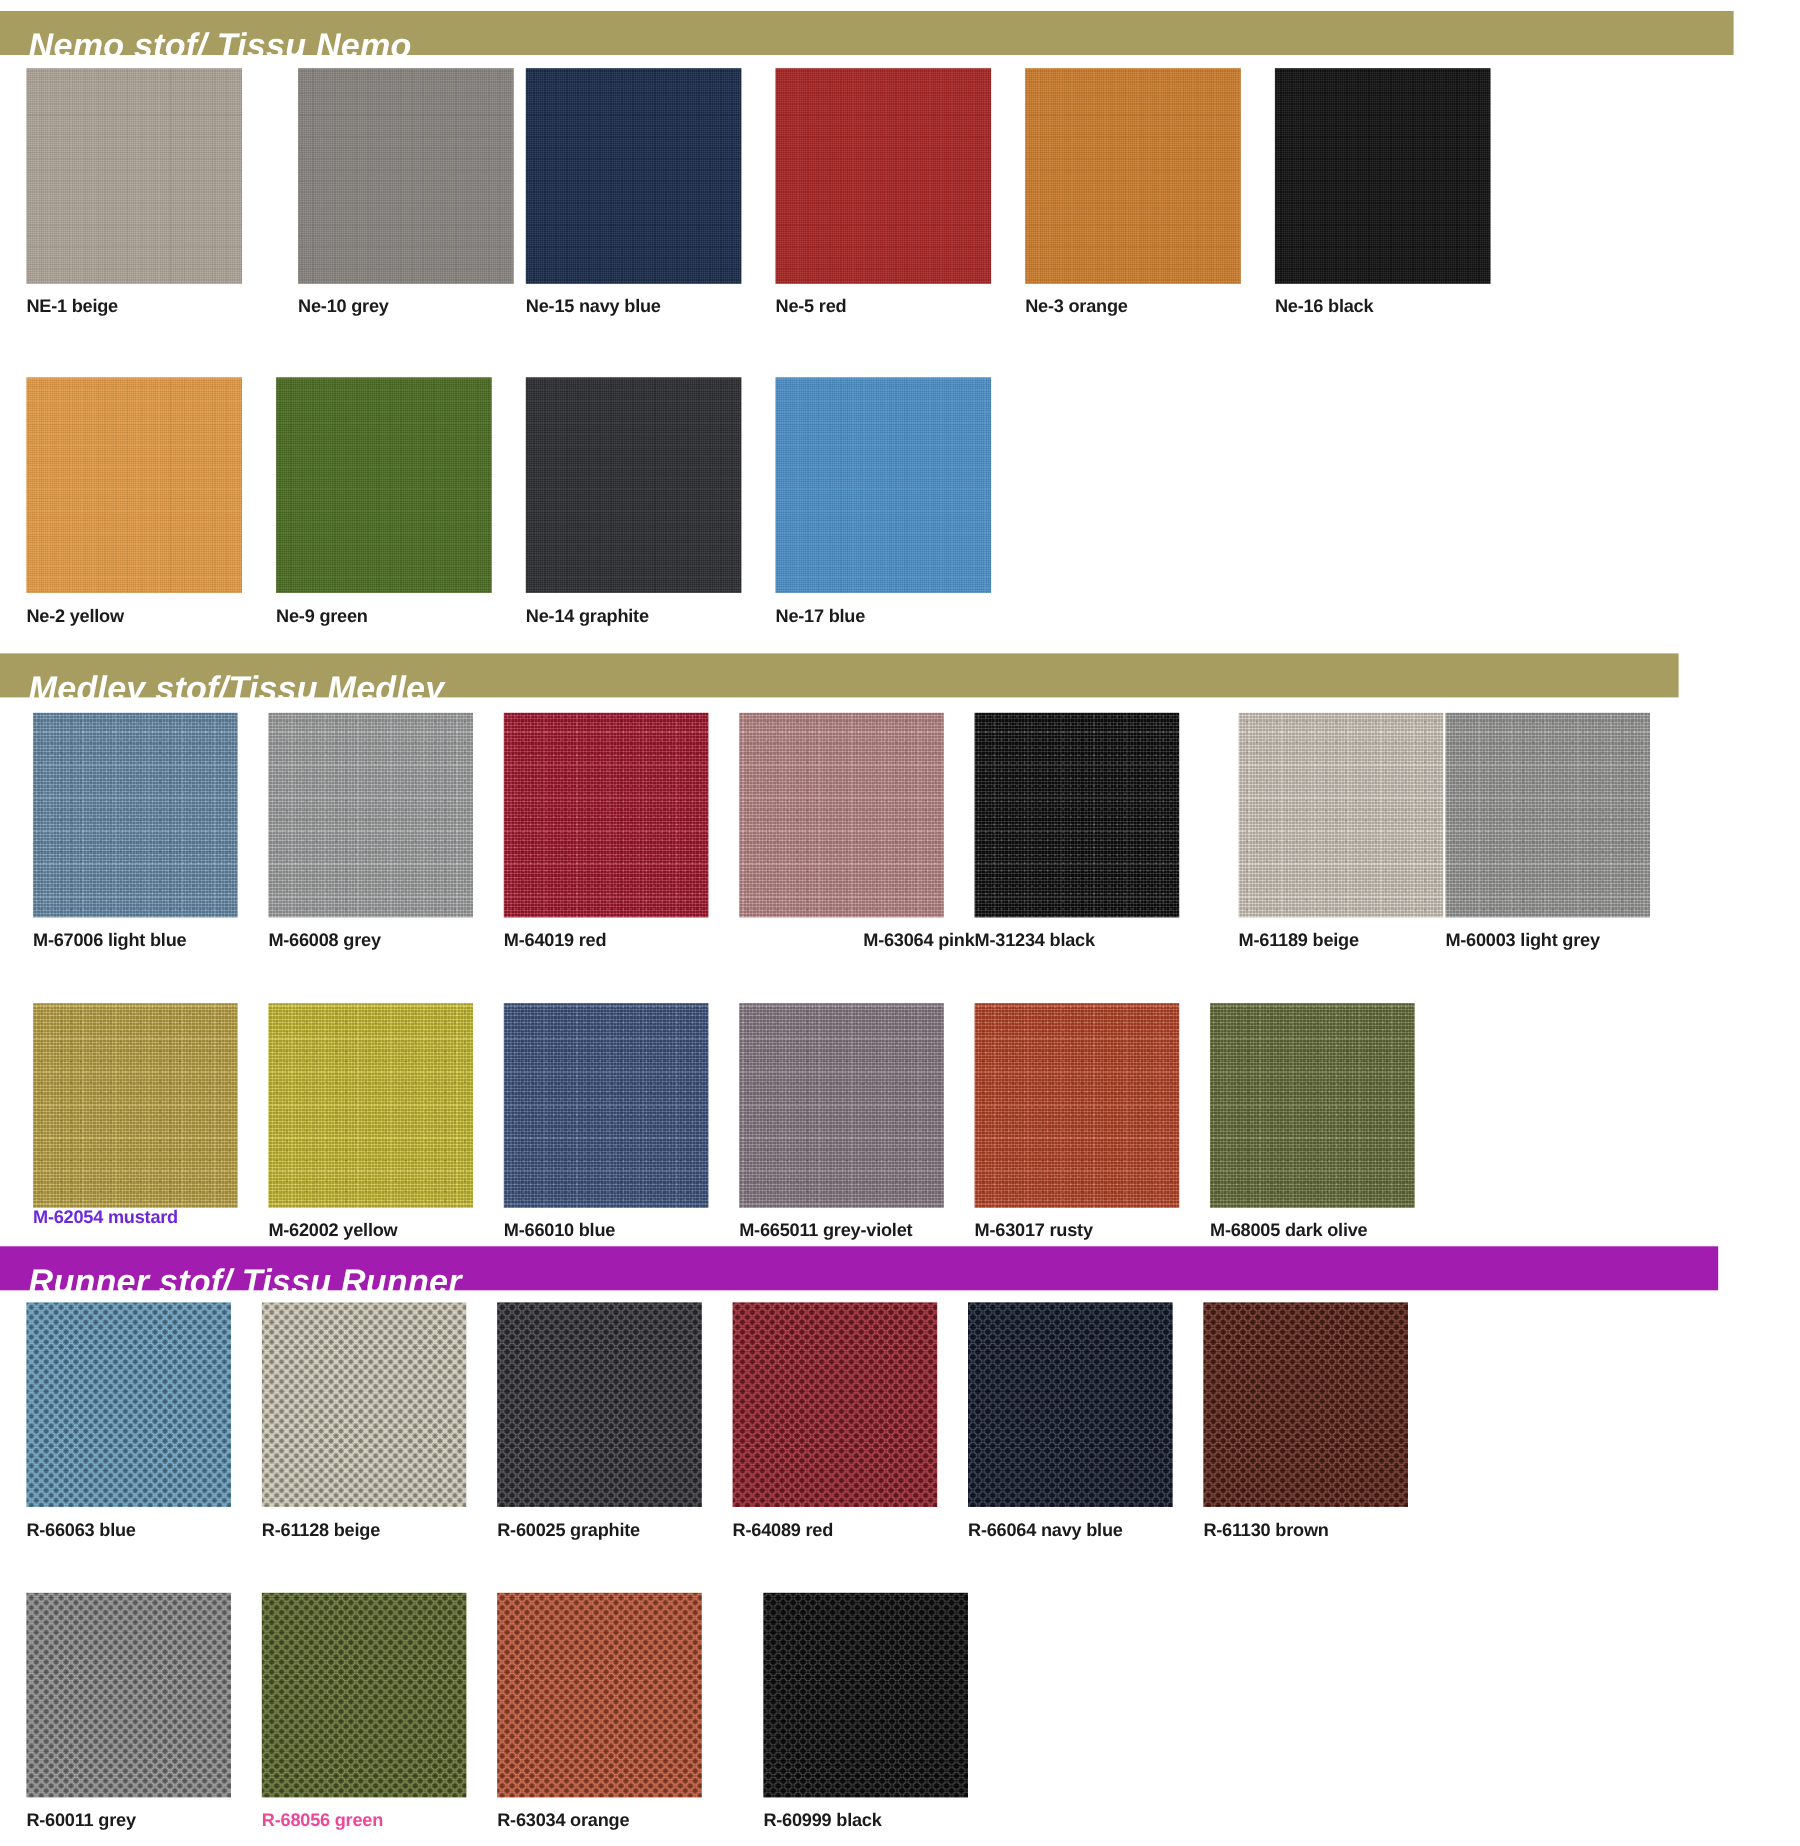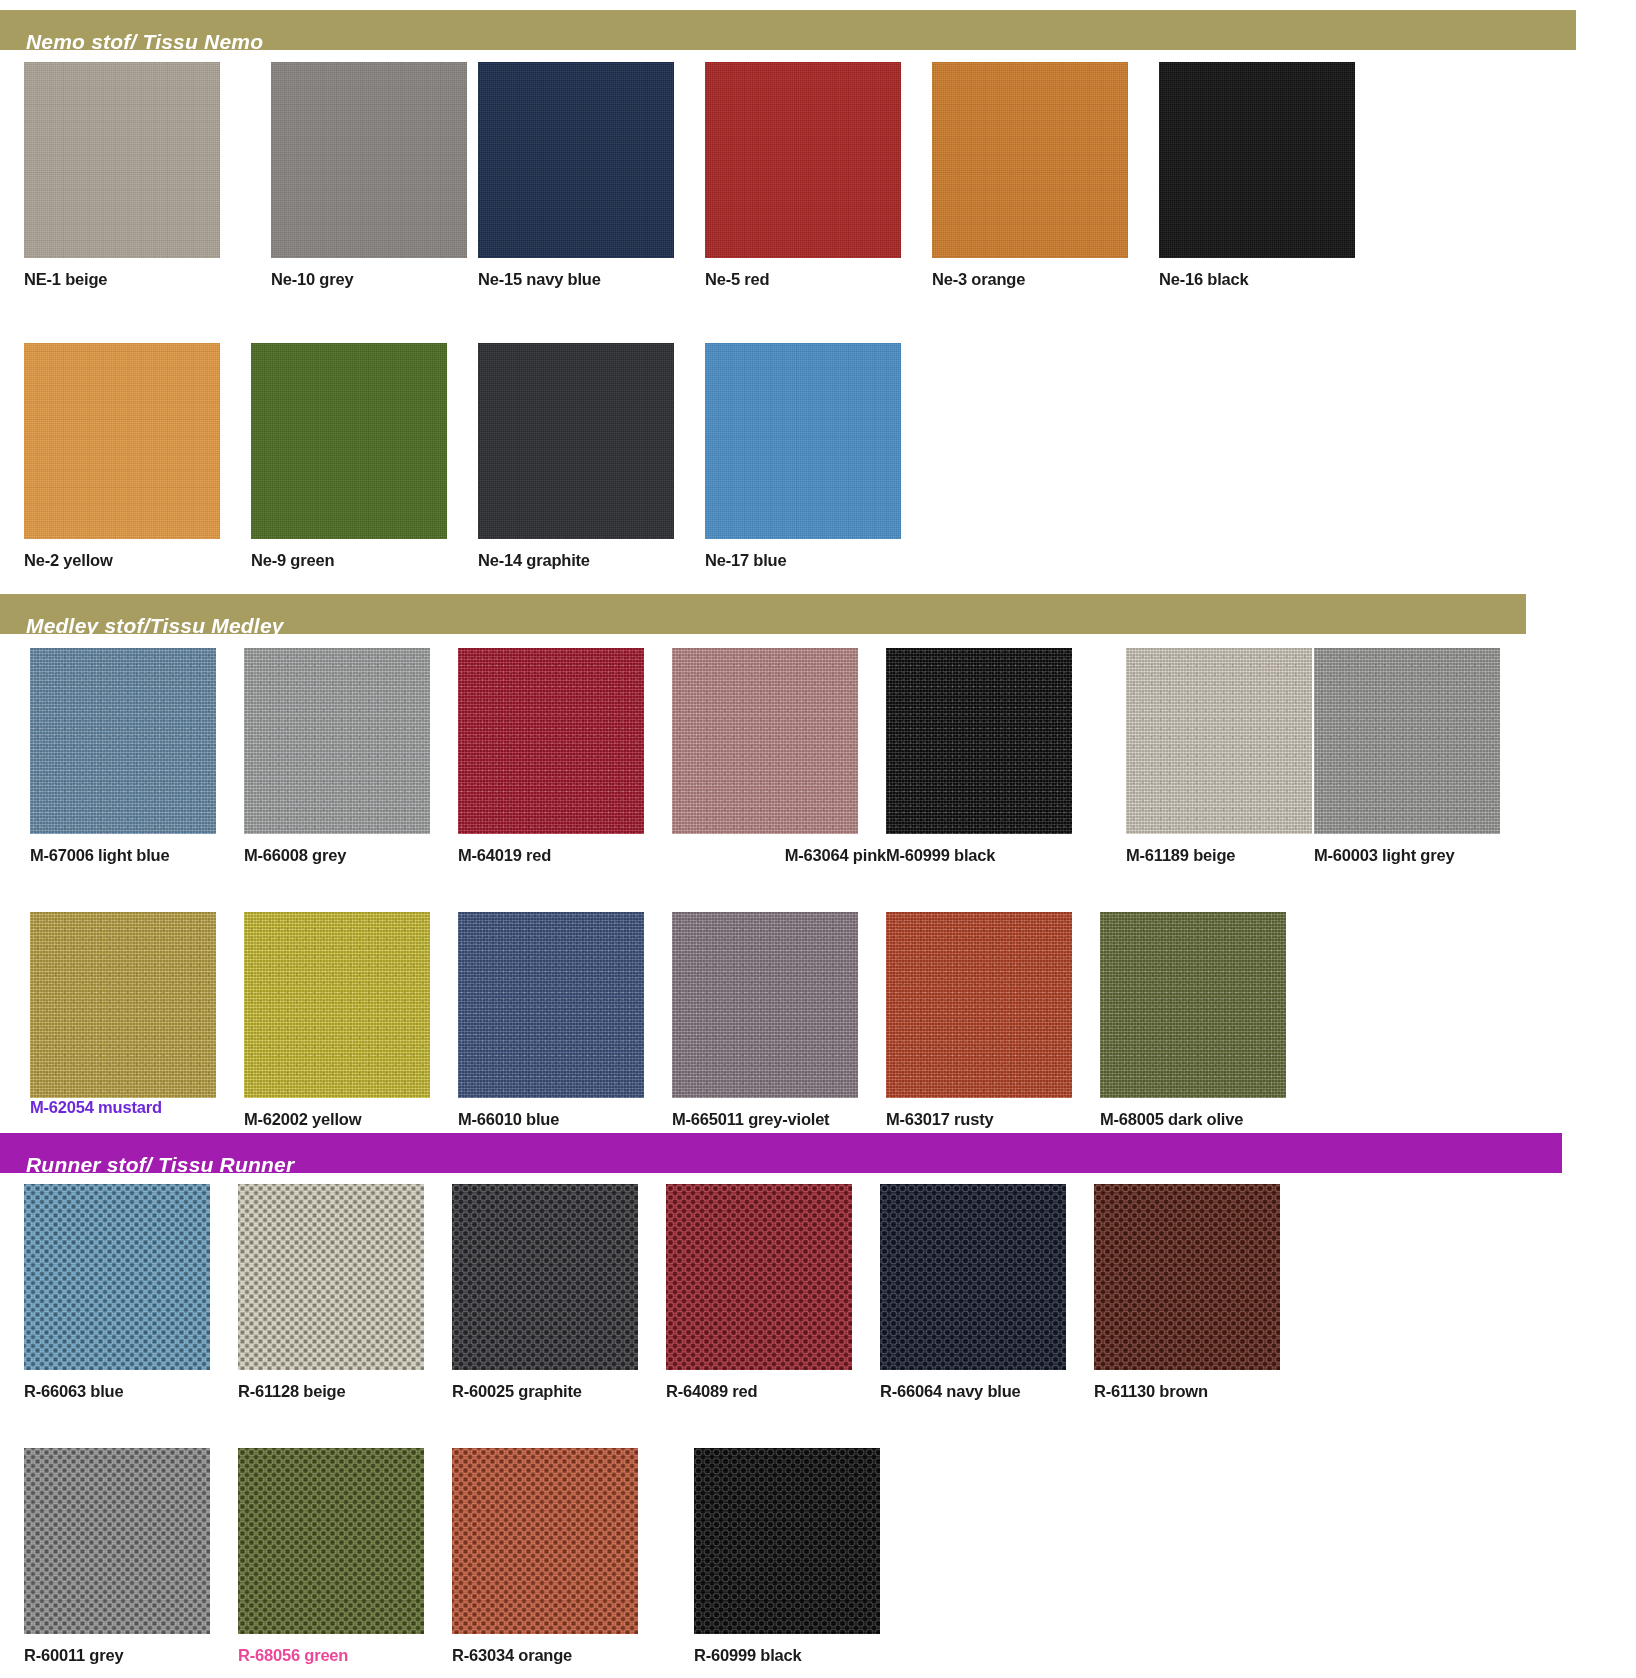--- a/index.html
+++ b/index.html
@@ -21,21 +21,21 @@
     background: #a79d61;
     display: flex;
     align-items: center;
     box-sizing: border-box;
     padding-left: 26px;
   }
   .section-bar .bar-title {
     color: #ffffff;
     font-style: italic;
     font-weight: bold;
-    font-size: 21px;
+    font-size: 31px;
     letter-spacing: 0.2px;
     white-space: nowrap;
     font-family: "Liberation Sans", sans-serif;
     margin-top: 24px;
   }
 
   
   .swatch-grid {
     display: flex;
     flex-wrap: wrap;
@@ -164,21 +164,21 @@
       <div class="swatch-cell" style="width: 214px; margin-bottom: 47px;">
         <div class="swatch-chip tex-medley" style="width: 186px; height: 186px; background-color: rgb(168, 24, 47);"></div>
         <div class="swatch-label" style="margin-top: 12px; color: rgb(27, 27, 27);">M-64019 red</div>
       </div>
       <div class="swatch-cell" style="width: 214px; margin-bottom: 47px;">
         <div class="swatch-chip tex-medley" style="width: 186px; height: 186px; background-color: rgb(192, 139, 139);"></div>
         <div class="swatch-label" style="margin-top: 12px; color: rgb(27, 27, 27); text-align: right;">M-63064 pink</div>
       </div>
       <div class="swatch-cell" style="width: 214px; margin-bottom: 47px;">
         <div class="swatch-chip tex-medley" style="width: 186px; height: 186px; background-color: rgb(14, 14, 14);"></div>
-        <div class="swatch-label" style="margin-top: 12px; color: rgb(27, 27, 27);">M-60999 black</div>
+        <div class="swatch-label" style="margin-top: 12px; color: rgb(27, 27, 27);">M-31234 black</div>
       </div>
       <div class="swatch-cell" style="width: 214px; margin-bottom: 47px; padding-left: 26px;">
         <div class="swatch-chip tex-medley" style="width: 186px; height: 186px; background-color: rgb(214, 206, 194);"></div>
         <div class="swatch-label" style="margin-top: 12px; color: rgb(27, 27, 27);">M-61189 beige</div>
       </div>
       <div class="swatch-cell" style="width: 214px; margin-bottom: 47px;">
         <div class="swatch-chip tex-medley" style="width: 186px; height: 186px; background-color: rgb(157, 157, 156);"></div>
         <div class="swatch-label" style="margin-top: 12px; color: rgb(27, 27, 27);">M-60003 light grey</div>
       </div>
       <div class="swatch-cell" style="width: 214px; margin-bottom: 47px;">

